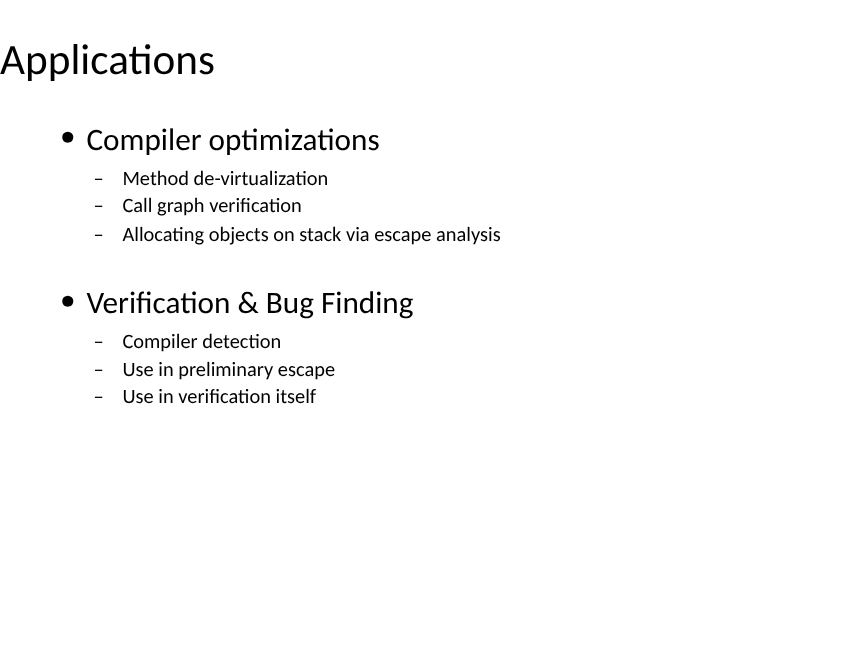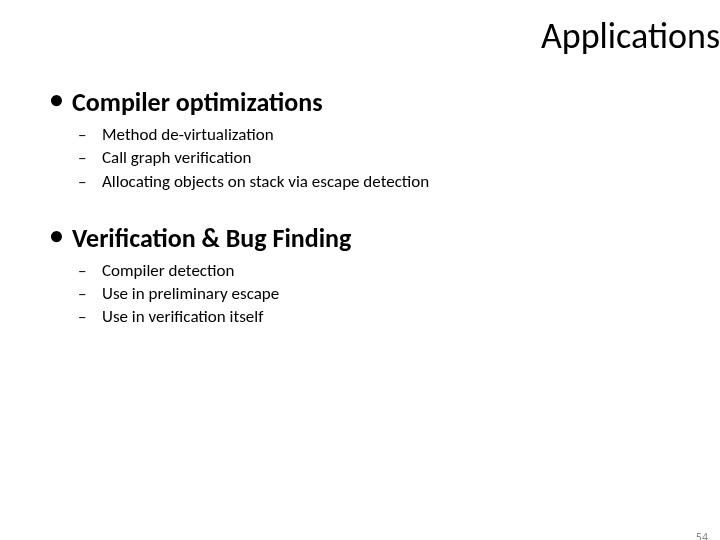--- a/index.html
+++ b/index.html
@@ -13,36 +13,35 @@
     position: relative;
     overflow: hidden;
   }
   .slide {
     width: 720px;
     height: 540px;
     position: relative;
     box-sizing: border-box;
   }
   .title {
-    text-align: right;
+    text-align: left;
     font-size: 36px;
     font-weight: 400;
-    margin-top: 14px;
+    margin-top: 28px;
     margin-bottom: 28px;
   }
   .content {
     padding-left: 50px;
     padding-right: 40px;
   }
   .level1 {
     font-size: 26px;
     margin-bottom: 6px;
     position: relative;
     padding-left: 22px;
-    font-weight: bold;
   }
   .level1::before {
     content: "•";
     position: absolute;
     left: 0;
     top: 0;
     font-size: 26px;
     line-height: 1;
   }
   .level2 {
@@ -75,21 +74,21 @@
 
 <div class="slide">
   <div class="title">Applications</div>
 
   <div class="content">
 
     <div class="group">
       <div class="level1">Compiler optimizations</div>
       <div class="level2">Method de-virtualization</div>
       <div class="level2">Call graph verification</div>
-      <div class="level2">Allocating objects on stack via escape detection</div>
+      <div class="level2">Allocating objects on stack via escape analysis</div>
     </div>
 
     <div class="group">
       <div class="level1">Verification &amp; Bug Finding</div>
       <div class="level2">Compiler detection</div>
       <div class="level2">Use in preliminary escape</div>
       <div class="level2">Use in verification itself</div>
     </div>
 
   </div>

